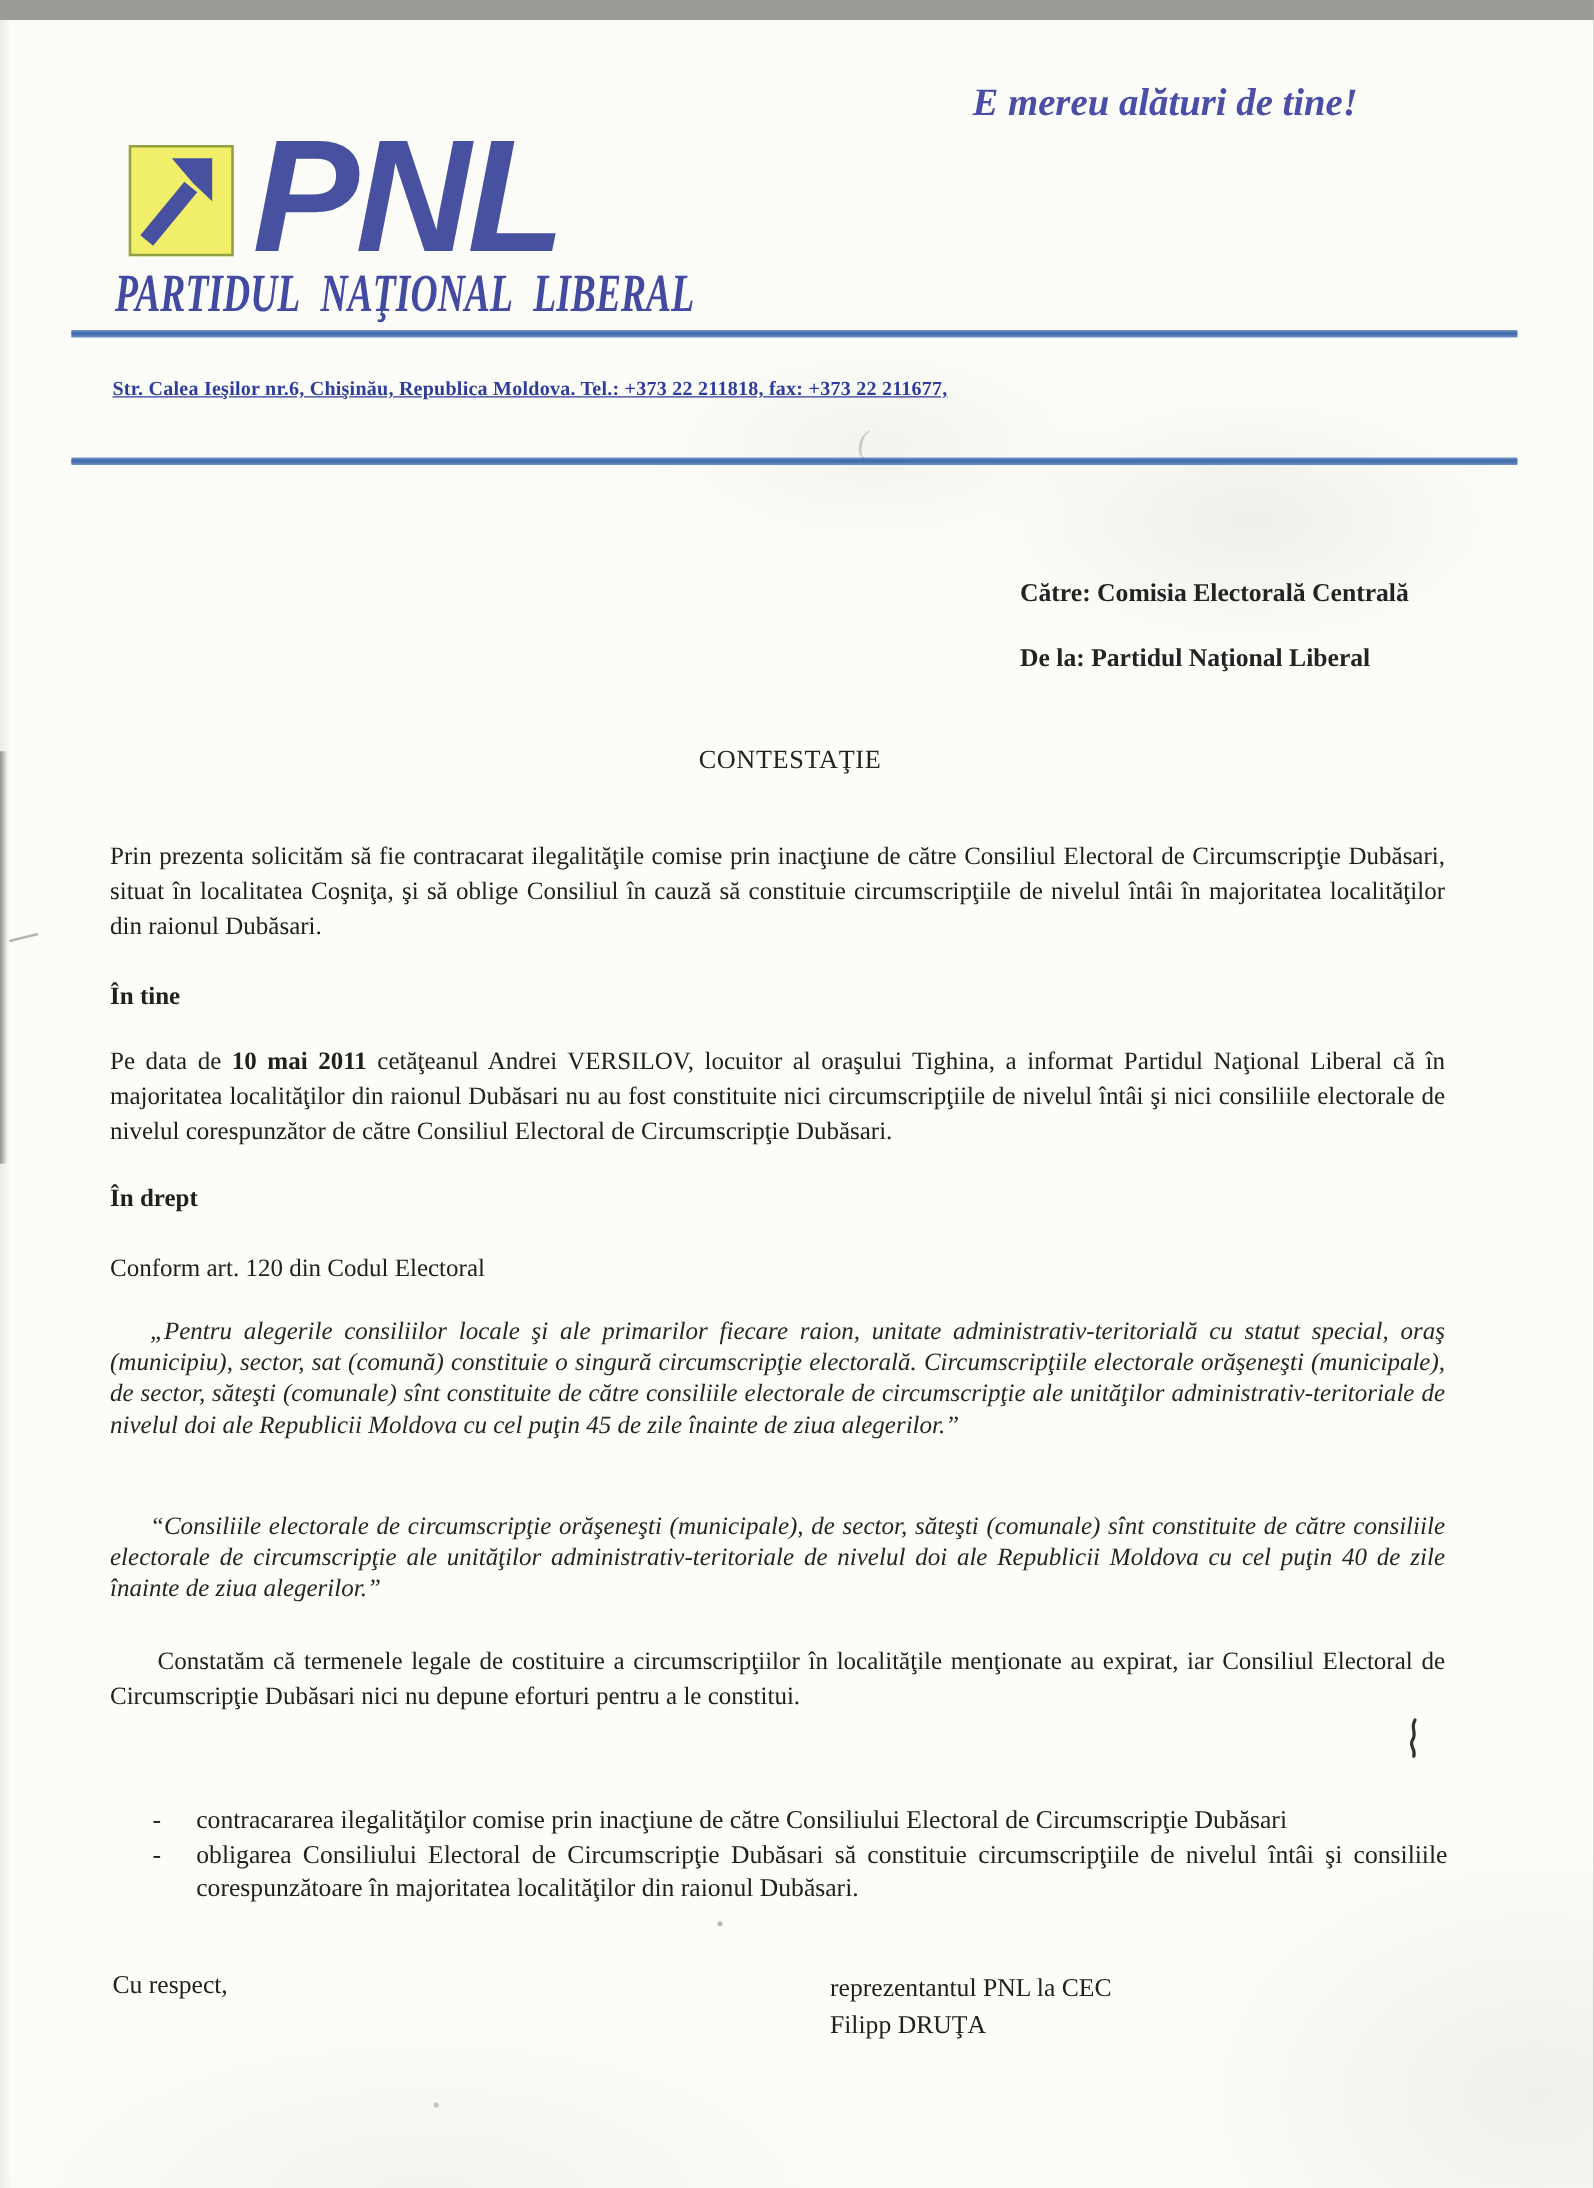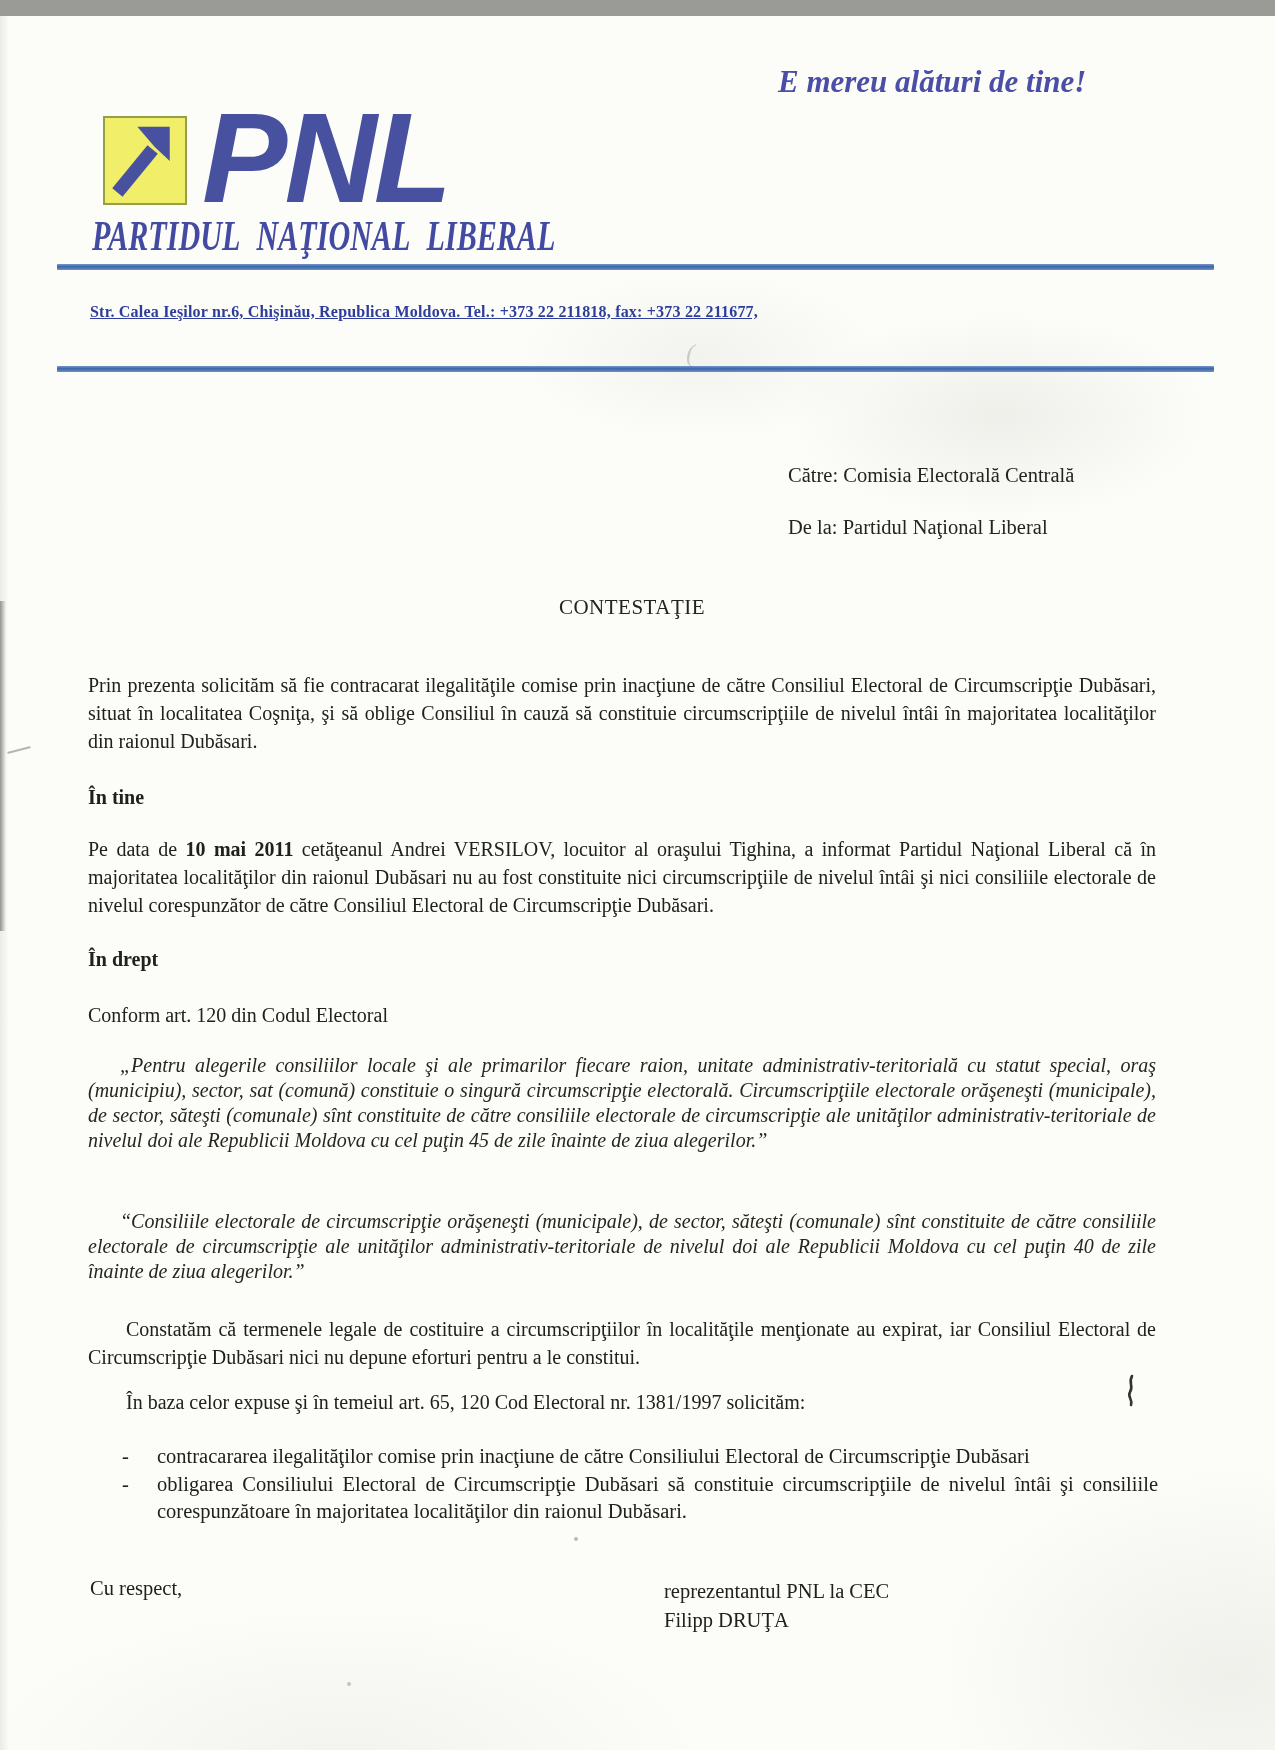--- a/index.html
+++ b/index.html
@@ -48,21 +48,21 @@
   }
   .rule-top { top:248px; }
   .rule-bottom { top:350px; }
   .contact {
     position:absolute; left:90px; top:282px; width:1120px;
     font-size:16px; line-height:28px; font-weight:bold;
     color:#2e3d9c; letter-spacing:0.2px;text-decoration:underline;
   }
   .contact .u { text-decoration:underline; text-decoration-thickness:2px; text-underline-offset:3px; }
   
-  .recipient { position:absolute; left:788px; font-size:20.5px; white-space:nowrap; color:#232324; }
+  .recipient { position:absolute; left:816px; font-size:20.5px; white-space:nowrap; color:#232324;font-weight:bold; }
   .rec-to   { top:448px; }
   .rec-from { top:500px; }
   
   .title {
     position:absolute; left:98px; top:579px; width:1068px;
     text-align:center; font-size:21px; letter-spacing:0.5px; color:#232324;
   }
   
   .para, .heading {
     position:absolute; left:88px; width:1068px;
@@ -143,21 +143,20 @@
   <div class="heading h-law">În drept</div>
 
   <p class="para p-conform">Conform art. 120 din Codul Electoral</p>
 
   <p class="para quote q1">„Pentru alegerile consiliilor locale şi ale primarilor fiecare raion, unitate administrativ-teritorială cu statut special, oraş (municipiu), sector, sat (comună) constituie o singură circumscripţie electorală. Circumscripţiile electorale orăşeneşti (municipale), de sector, săteşti (comunale) sînt constituite de către consiliile electorale de circumscripţie ale unităţilor administrativ-teritoriale de nivelul doi ale Republicii Moldova cu cel puţin 45 de zile înainte de ziua alegerilor.”</p>
 
   <p class="para quote q2">“Consiliile electorale de circumscripţie orăşeneşti (municipale), de sector, săteşti (comunale) sînt constituite de către consiliile electorale de circumscripţie ale unităţilor administrativ-teritoriale de nivelul doi ale Republicii Moldova cu cel puţin 40 de zile înainte de ziua alegerilor.”</p>
 
   <p class="para p3 indent">Constatăm că termenele legale de costituire a circumscripţiilor în localităţile menţionate au expirat, iar Consiliul Electoral de Circumscripţie Dubăsari nici nu depune eforturi pentru a le constitui.</p>
 
-  <p class="para p4 indent">În baza celor expuse şi în temeiul art. 65, 120 Cod Electoral nr. 1381/1997 solicităm:</p>
 
   <div class="bullets">
     <div class="bullet">
       <span class="dash">-</span>
       <span class="btext">contracararea ilegalităţilor  comise prin inacţiune de către Consiliului Electoral de Circumscripţie Dubăsari</span>
     </div>
     <div class="bullet">
       <span class="dash">-</span>
       <span class="btext">obligarea Consiliului Electoral de Circumscripţie Dubăsari să constituie circumscripţiile de nivelul întâi şi consiliile corespunzătoare în majoritatea localităţilor din raionul Dubăsari.</span>
     </div>

